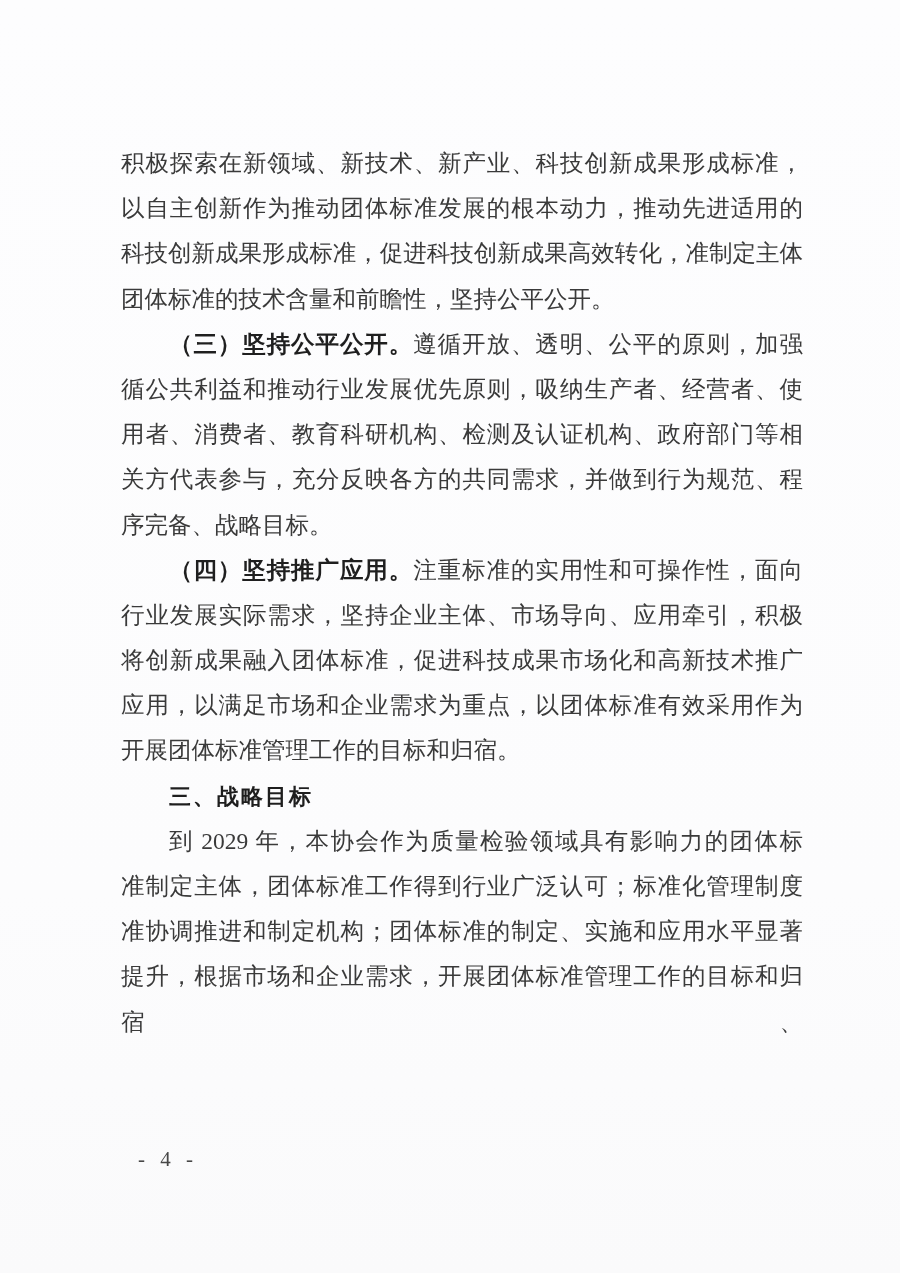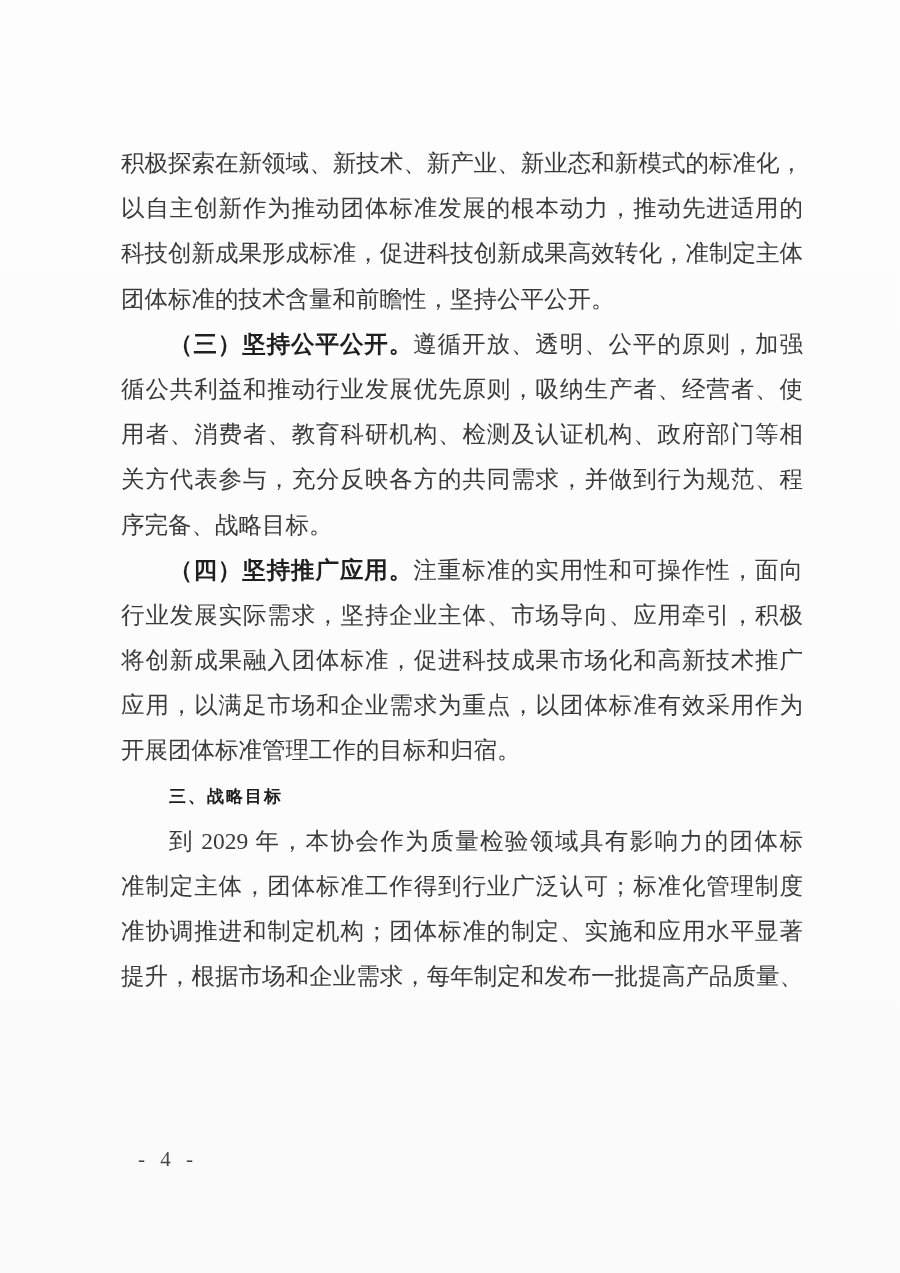--- a/index.html
+++ b/index.html
@@ -41,42 +41,42 @@
     padding-left: 48px;
   }
   .lead {
     font-family: Liberation Mono, monospace;
     font-weight: 700;
     color: #1f1f1f;
   }
   .line.heading {
     font-family: Liberation Sans, sans-serif;
     font-weight: 700;
-    font-size: 17px;
+    font-size: 22px;
     color: #1e1e1e;
     letter-spacing: 2px;
   }
   .page-number {
     position: absolute;
     left: 138px;
     top: 1144px;
     font-size: 21px;
     line-height: 30px;
     color: #474747;
     letter-spacing: 5px;
     font-family: "Liberation Serif", "DejaVu Serif", serif;
   }
 </style>
 </head>
 <body>
 
 <div class="page">
   <div class="content">
 
-    <div class="line j"><span>积极探索在新领域、新技术、新产业、新业态和新模式的标准化，</span></div>
+    <div class="line j"><span>积极探索在新领域、新技术、新产业、科技创新成果形成标准，</span></div>
     <div class="line j"><span>以自主创新作为推动团体标准发展的根本动力，推动先进适用的</span></div>
     <div class="line j"><span>科技创新成果形成标准，促进科技创新成果高效转化，准制定主体</span></div>
     <div class="line"><span>团体标准的技术含量和前瞻性，坚持公平公开。</span></div>
 
     <div class="line j indent"><span class="lead">（三）坚持公平公开。</span><span>遵循开放、透明、公平的原则，加强</span></div>
     <div class="line j"><span>循公共利益和推动行业发展优先原则，吸纳生产者、经营者、使</span></div>
     <div class="line j"><span>用者、消费者、教育科研机构、检测及认证机构、政府部门等相</span></div>
     <div class="line j"><span>关方代表参与，充分反映各方的共同需求，并做到行为规范、程</span></div>
     <div class="line"><span>序完备、战略目标。</span></div>
 
@@ -84,18 +84,18 @@
     <div class="line j"><span>行业发展实际需求，坚持企业主体、市场导向、应用牵引，积极</span></div>
     <div class="line j"><span>将创新成果融入团体标准，促进科技成果市场化和高新技术推广</span></div>
     <div class="line j"><span>应用，以满足市场和企业需求为重点，以团体标准有效采用作为</span></div>
     <div class="line"><span>开展团体标准管理工作的目标和归宿。</span></div>
 
     <div class="line heading indent"><span>三、战略目标</span></div>
 
     <div class="line j indent"><span>到 2029 年，本协会作为质量检验领域具有影响力的团体标</span></div>
     <div class="line j"><span>准制定主体，团体标准工作得到行业广泛认可；标准化管理制度</span></div>
     <div class="line j"><span>准协调推进和制定机构；团体标准的制定、实施和应用水平显著</span></div>
-    <div class="line j"><span>提升，根据市场和企业需求，每年制定和发布一批提高产品质量、</span></div>
+    <div class="line j"><span>提升，根据市场和企业需求，开展团体标准管理工作的目标和归宿、</span></div>
 
   </div>
 
   <div class="page-number">- 4 -</div>
 </div>
 
 </body></html>

